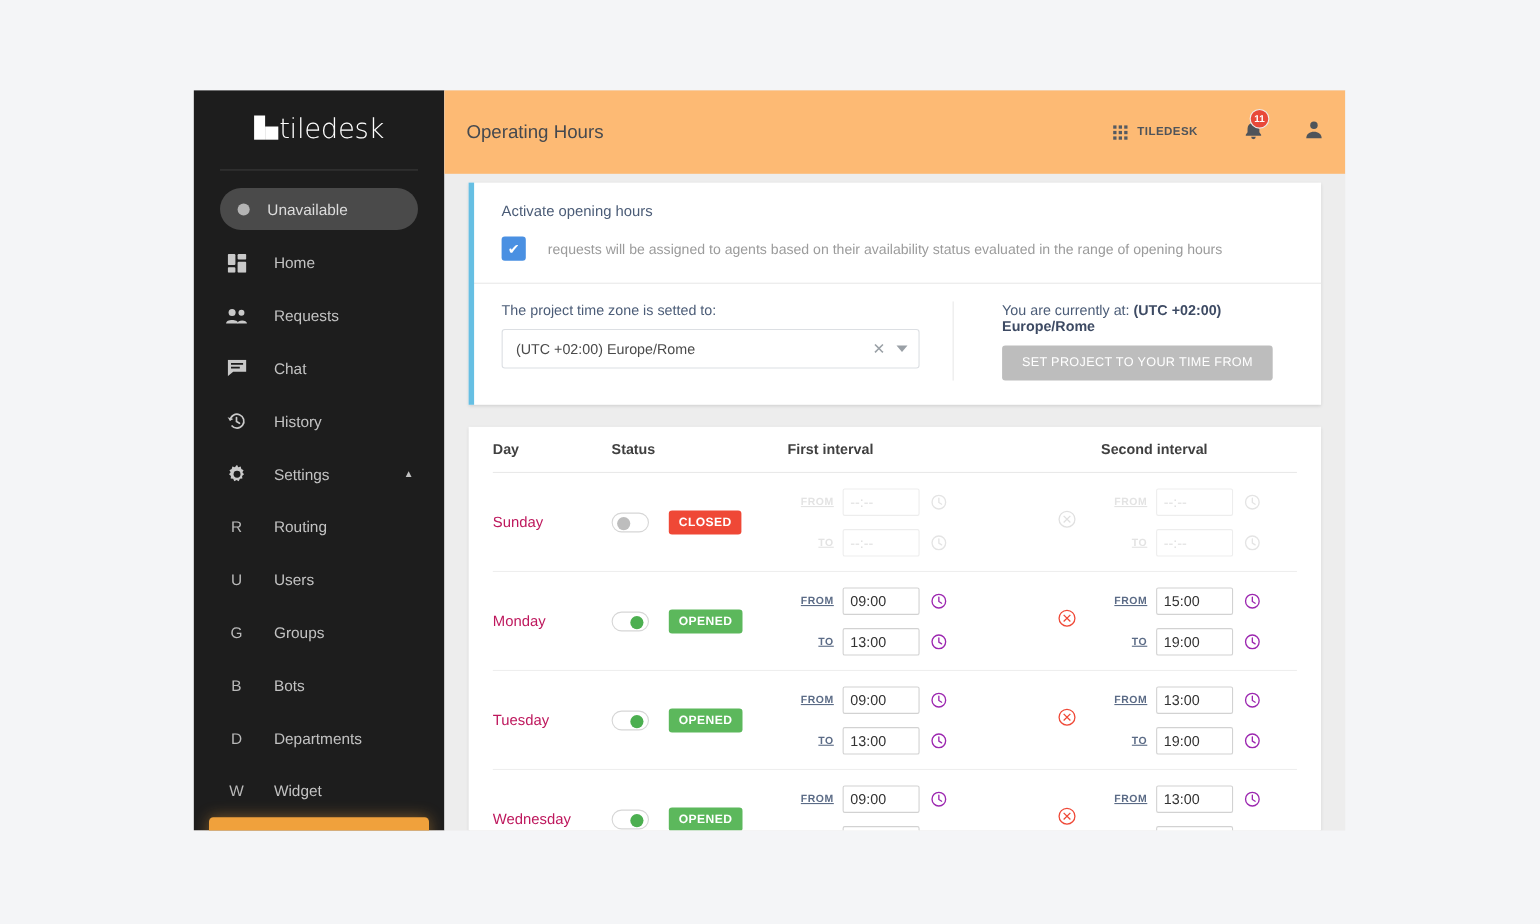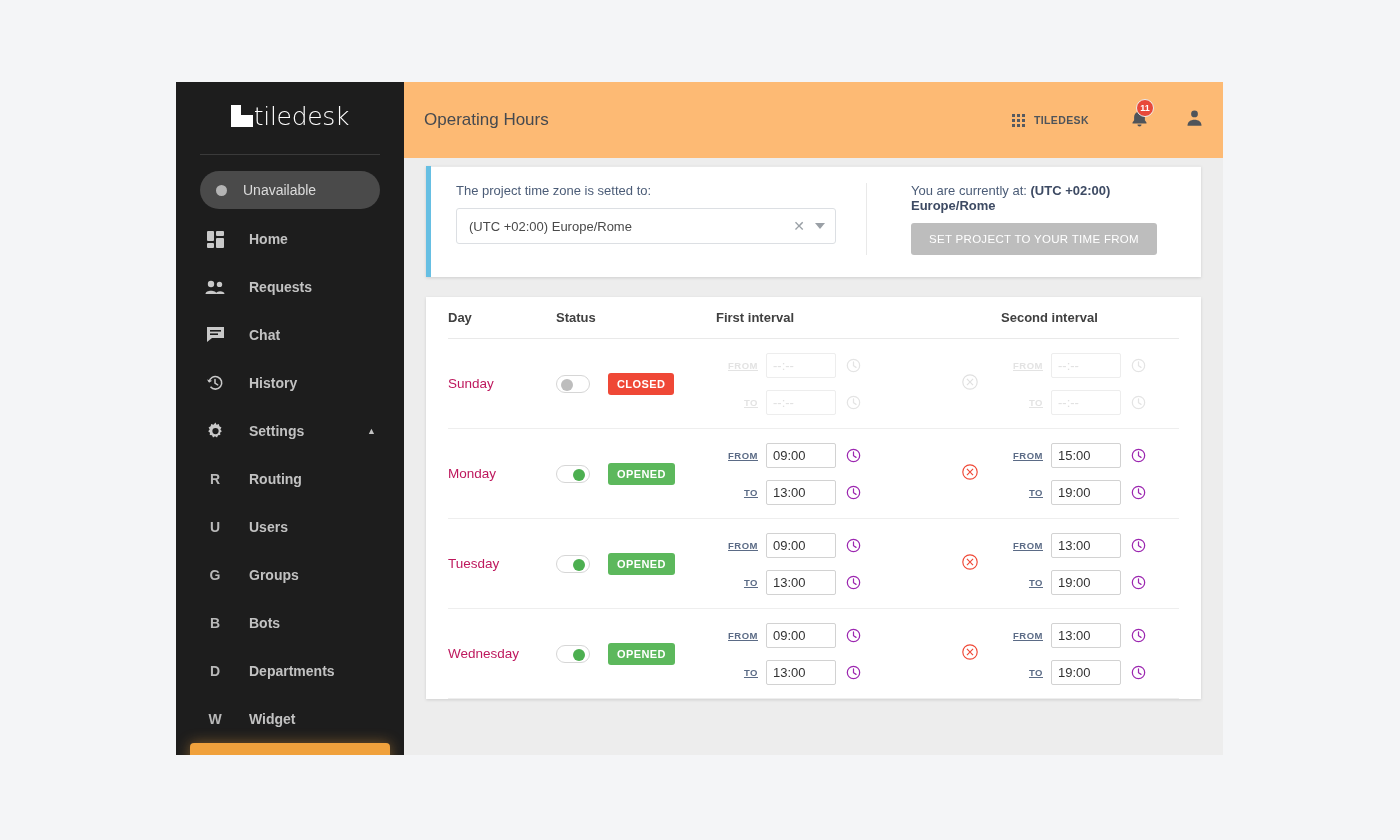--- a/index.html
+++ b/index.html
@@ -61,21 +61,21 @@
     display: flex; align-items: center;
     padding-left: 16px;
   }
   .status-dot {
     width: 11px; height: 11px; border-radius: 50%;
     background: #b4b4b4; flex: 0 0 11px;
   }
   .status-label {
     color: #dcdcdc; font-size: 14px; margin-left: 16px;
   }
-  .nav { margin-top: 6px; font-weight: bold; }
+  .nav { margin-top: 6px; }
   .nav-item {
     height: 48px; display: flex; align-items: center;
     padding-left: 28px; position: relative;
     cursor: pointer;
   }
   .nav-icon {
     width: 22px; flex: 0 0 22px;
     display: flex; align-items: center; justify-content: center;
     color: #c9c9c9;
   }
@@ -402,20 +402,27 @@
           </svg>
         </span>
       </div>
     </div>
 
     <div id="content">
 
       <div class="card" id="card-activate">
         <div class="accent-bar"></div>
 
+        <div class="activate-top">
+          <div class="activate-title">Activate opening hours</div>
+          <div class="checkbox-row">
+            <span class="checkbox">✔</span>
+            <span class="checkbox-label">requests will be assigned to agents based on their availability status evaluated in the range of opening hours</span>
+          </div>
+        </div>
 
         <div class="activate-sep"></div>
 
         <div class="tz-row">
           <div class="tz-left">
             <div class="tz-label">The project time zone is setted to:</div>
             <div class="tz-select">
               <span class="tz-value">(UTC +02:00) Europe/Rome</span>
               <span class="tz-x">✕</span>
               <span class="tz-caret"></span>

